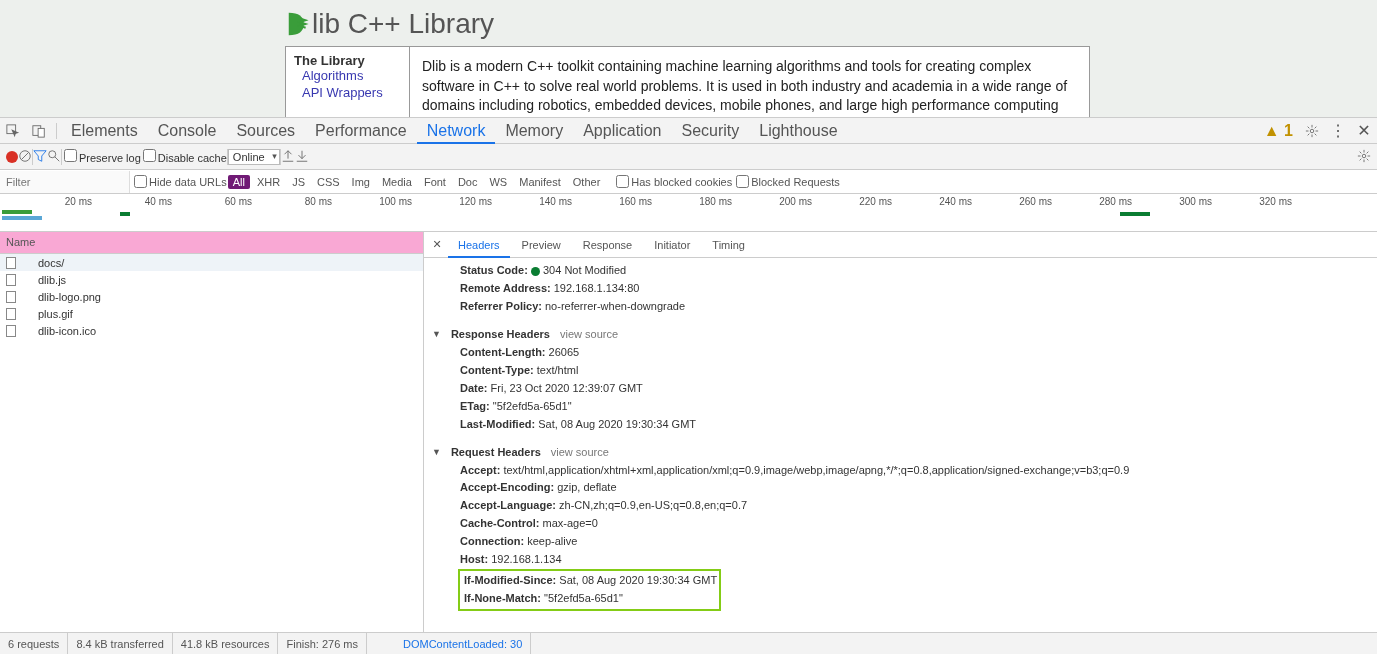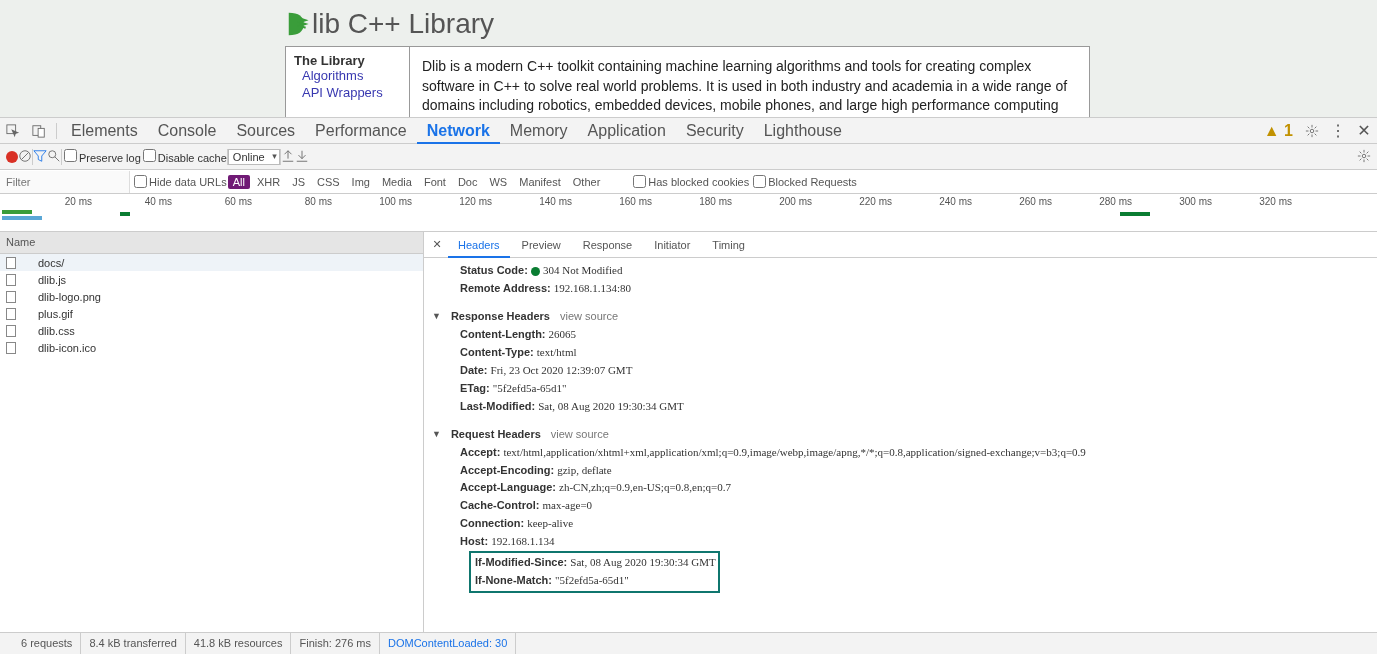--- a/index.html
+++ b/index.html
@@ -15,21 +15,21 @@
 .lib-sidebar { width:125px; border:1px solid #999; background:#fff; padding:6px 8px; font-size:13px; }
 .lib-sidebar .hdr { font-weight:bold; color:#333; }
 .lib-sidebar .link { color:#3838b0; margin-left:8px; line-height:1.3; }
 .lib-desc { flex:1; border:1px solid #999; border-left:none; background:#fff; padding:10px 12px; font-size:14px; color:#222; line-height:1.4; max-width:680px; }
 
 
 .devtools { border-top: 1px solid #ccc; }
 .dt-tabs { display:flex; align-items:center; height:26px; background:#f3f3f3; border-bottom:1px solid #ccc; font-size:16px; color:#555; }
 .dt-tabs .icon-btn { width:26px; height:24px; display:flex; align-items:center; justify-content:center; cursor:pointer; }
 .dt-tabs .tab { padding:0 10px; height:26px; line-height:26px; cursor:pointer; }
-.dt-tabs .tab.active { color:#1a73e8; border-bottom:2px solid #1a73e8;font-weight:bold; }
+.dt-tabs .tab.active { color:#1a73e8; border-bottom:2px solid #1a73e8; }
 .dt-tabs .spacer { flex:1; }
 .dt-tabs .warn { color:#c19100; font-weight:bold; margin-right:6px; }
 
 .dt-toolbar { display:flex; align-items:center; height:26px; background:#f3f3f3; border-bottom:1px solid #ccc; font-size:11px; color:#333; padding:0 6px; }
 .dt-toolbar .rec { width:12px; height:12px; border-radius:50%; background:#d93025; }
 .dt-toolbar .sep { width:1px; height:16px; background:#ccc; }
 .dt-toolbar input[type=checkbox]{ margin:0 2px; }
 .dt-toolbar .select { border:1px solid #bbb; background:#fff; padding:1px 14px 1px 4px; font-size:11px; position:relative; }
 .dt-toolbar .select:after{ content:"▾"; position:absolute; right:2px; color:#555; font-size:9px; }
 
@@ -42,44 +42,44 @@
 .timeline { height:38px; border-bottom:1px solid #ccc; position:relative; background:#fff; }
 .timeline .ticks { display:flex; font-size:10px; color:#555; padding-left:12px; padding-top:2px; }
 .timeline .ticks span { width:80px; text-align:right; }
 .timeline .bars { position:absolute; left:0; top:16px; right:0; height:16px; }
 .timeline .bar { position:absolute; height:4px; background:#0a7d32; }
 .timeline .vline { position:absolute; top:14px; bottom:2px; width:1px; }
 
 
 .dt-body { display:flex; height:400px; }
 .req-list { width:424px; border-right:1px solid #ccc; display:flex; flex-direction:column;}
-.req-list .col-hdr { height:22px; border-bottom:1px solid #ccc; padding:4px 6px; font-size:11px; color:#555; background:#e5e5e5;}
+.req-list .col-hdr { height:22px; border-bottom:1px solid #ccc; padding:4px 6px; font-size:11px; color:#555; background:#f9a8d4;}
 .req-list .row { height:17px; padding:1px 6px; font-size:11px; color:#333; display:flex; align-items:center; gap:22px; cursor:pointer; }
 .req-list .row.sel { background:#eef3f8; }
 .req-list .row .doc-icon { width:10px; height:12px; border:1px solid #888; background:#fff; }
 .req-list .empty { flex:1; background:#fff; }
 
 .details { flex:1; overflow:auto; font-size:11px; color:#333; }
 .details .det-tabs { display:flex; height:26px; border-bottom:1px solid #ccc; align-items:center; padding-left:4px; gap:2px; }
 .details .det-tabs .x { width:18px; text-align:center; cursor:pointer; color:#555;}
 .details .det-tabs .t { padding:0 10px; height:26px; line-height:26px; cursor:pointer; color:#555;}
 .details .det-tabs .t.active { color:#1a73e8; border-bottom:2px solid #1a73e8;}
 .details .sect { padding:4px 0 4px 20px; }
 .details .sect-title { font-weight:bold; color:#333; padding:4px 0; display:flex; align-items:center; gap:10px;}
 .details .sect-title .tri { font-size:9px; color:#555; margin-left:-12px; }
 .details .sect-title .src { font-weight:normal; color:#777; font-size:11px;}
 .details .kv { padding:1px 0 1px 16px; line-height:1.45; }
 .details .kv b { font-weight:bold; }
-.details .mono { font-family: Liberation Serif, serif; }
-.details .highlight-box { border:2px solid #0f766e; padding:1px 2px; margin-left:25px; display:inline-block;}
-
-
-.dt-status { height:22px; border-top:1px solid #ccc; background:#f3f3f3; display:flex; align-items:flex-end; font-size:11px; color:#555;padding-left:13px; }
+.details .mono { font-family: Liberation Sans, sans-serif; }
+.details .highlight-box { border:2px solid #84cc16; padding:1px 2px; margin-left:14px; display:inline-block;}
+
+
+.dt-status { height:22px; border-top:1px solid #ccc; background:#f3f3f3; display:flex; align-items:center; font-size:11px; color:#555; }
 .dt-status span.cell { padding:0 8px; border-right:1px solid #ccc; height:22px; line-height:22px;}
-.dt-status .dcl { color:#1a73e8; }
+.dt-status .dcl { color:#1a73e8;margin-left:28px; }
 
 svg.icon{ width:14px; height:14px; }
 </style>
 </head>
 <body>
 
 <div class="webpage">
   <div class="webpage-inner">
     <div class="lib-title">
       <svg viewBox="0 0 32 32">
@@ -189,21 +189,21 @@
     <span class="chip">XHR</span>
     <span class="chip">JS</span>
     <span class="chip">CSS</span>
     <span class="chip">Img</span>
     <span class="chip">Media</span>
     <span class="chip">Font</span>
     <span class="chip">Doc</span>
     <span class="chip">WS</span>
     <span class="chip">Manifest</span>
     <span class="chip">Other</span>
-    <label style="margin-left:27px">
+    <label style="margin-left:10px">
         <input type="checkbox" style="">
         <span>Has blocked cookies</span>
       </label>
     <label>
         <input type="checkbox" style="">
         <span>Blocked Requests</span>
       </label>
   </div>
 
   <div class="timeline">
@@ -250,42 +250,39 @@
       <div class="row">
           <span class="doc-icon"></span>
           <span>dlib-logo.png</span>
         </div>
       <div class="row">
           <span class="doc-icon"></span>
           <span>plus.gif</span>
         </div>
       <div class="row">
           <span class="doc-icon"></span>
-          <span>dlib.css</span>
-        </div>
-      <div class="row">
-          <span class="doc-icon"></span>
           <span>dlib-icon.ico</span>
         </div>
       <div class="empty"></div>
     </div>
 
     <div class="details">
       <div class="det-tabs">
         <span class="x">✕</span>
         <span class="t active">Headers</span>
         <span class="t">Preview</span>
         <span class="t">Response</span>
         <span class="t">Initiator</span>
         <span class="t">Timing</span>
       </div>
 
       <div class="sect">
         <div class="kv"><b>Status Code:</b> <span style="display:inline-block;width:9px;height:9px;border-radius:50%;background:#0a7d32;vertical-align:middle"></span> <span class="mono">304 Not Modified</span></div>
         <div class="kv"><b>Remote Address:</b> <span class="mono">192.168.1.134:80</span></div>
+        <div class="kv"><b>Referrer Policy:</b> <span class="mono">no-referrer-when-downgrade</span></div>
       </div>
 
       <div class="sect">
         <div class="sect-title">
             <span class="tri">▼</span>
             <span>Response Headers</span>
             <span class="src">view source</span>
           </div>
         <div class="kv"><b>Content-Length:</b> <span class="mono">26065</span></div>
         <div class="kv"><b>Content-Type:</b> <span class="mono">text/html</span></div>

